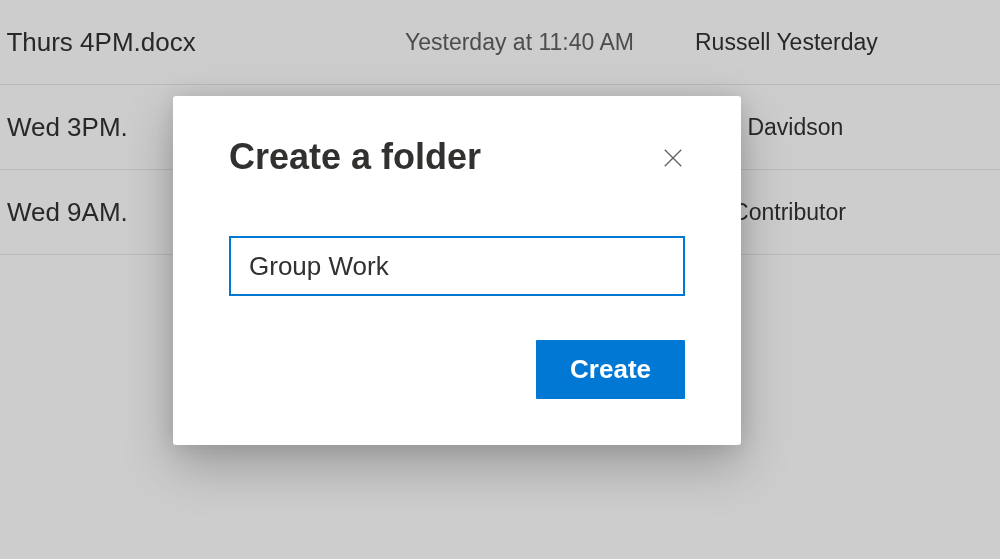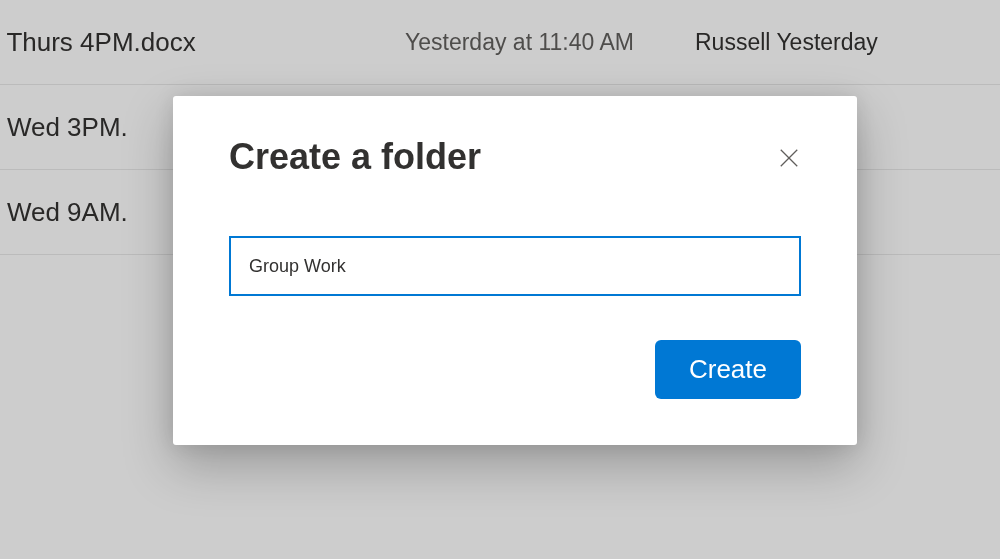--- a/index.html
+++ b/index.html
@@ -52,21 +52,21 @@
     }
     .overlay {
       position: absolute;
       inset: 0;
       background: rgba(0,0,0,0.18);
     }
     .modal {
       position: absolute;
       top: 96px;
       left: 173px;
-      width: 684px;
+      width: 568px;
       background: #ffffff;
       border-radius: 3px;
       box-shadow: 0 20px 50px rgba(0,0,0,0.25), 0 0 20px rgba(0,0,0,0.1);
       padding: 40px 56px 46px 56px;
     }
     .modal-title {
       font-size: 36px;
       font-weight: 600;
       color: #323130;
       margin-bottom: 58px;
@@ -86,41 +86,41 @@
       color: #605e5c;
     }
     .close-btn svg {
       width: 22px;
       height: 22px;
     }
     .folder-input {
       width: 100%;
       height: 60px;
       border: 2px solid #0078d4;
-      font-size: 18px;
+      font-size: 26px;
       padding: 0 18px;
       font-family: inherit;
       color: #323130;
       outline: none;
     }
     .modal-actions {
       display: flex;
       justify-content: flex-end;
       margin-top: 44px;
     }
     .create-btn {
       background: #0078d4;
       color: #ffffff;
       border: none;
       font-size: 26px;
-      font-weight: 400;
+      font-weight: 700;
       padding: 14px 34px;
       cursor: pointer;
       font-family: inherit;
-      border-radius: 6px;
+      border-radius: 1px;
     }
   </style>
 </head>
 <body>
 
 <div class="file-list">
   <div class="file-row">
     <div class="file-name">ls - Thurs 4PM.docx</div>
     <div class="file-date">Yesterday at 11:40 AM</div>
     <div class="file-owner">Russell Yesterday</div>

